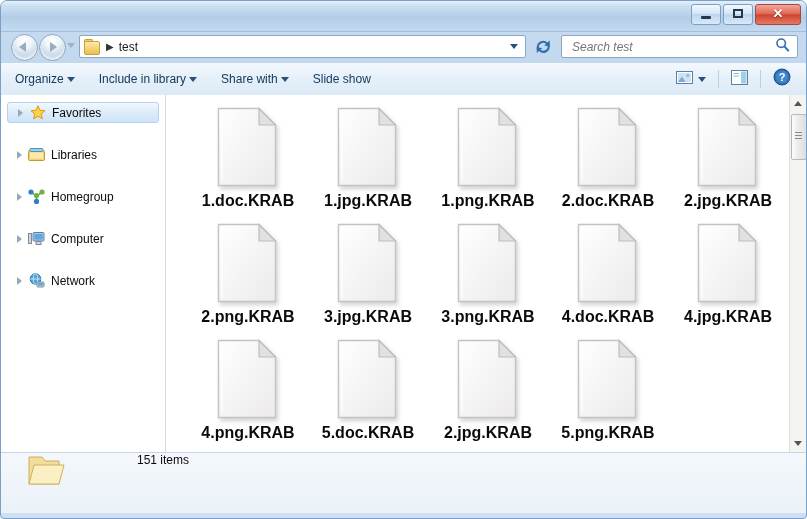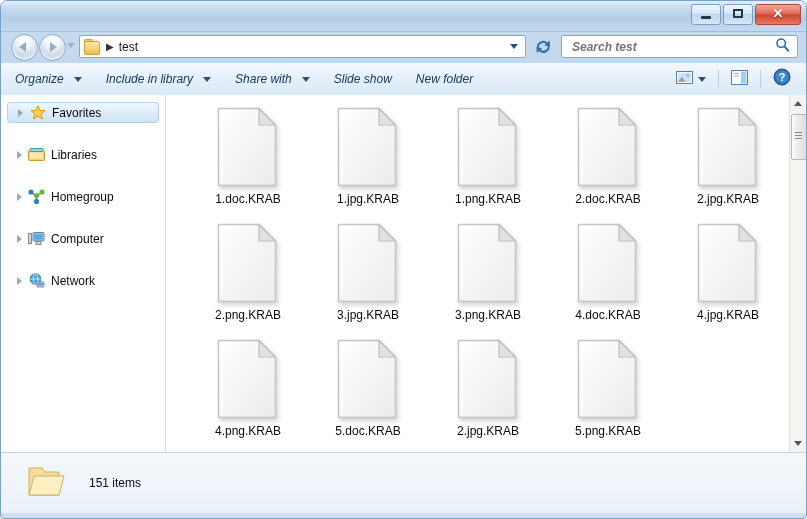--- a/index.html
+++ b/index.html
@@ -192,21 +192,20 @@
   .searchbox input {
     border: none;
     outline: none;
     flex: 1;
     margin-left: 8px;
     font-family: "Liberation Sans", sans-serif;
     font-size: 12px;
     font-style: italic;
     color: #8a8a8a;
     background: transparent;
-    font-weight: bold;
   }
   .search-ico {
     margin-right: 7px;
     flex: none;
   }
 
   
   .toolbar {
     position: absolute;
     left: 0; top: 62px;
@@ -216,25 +215,24 @@
     display: flex;
     align-items: center;
   }
   .tb-item {
     font-size: 12px;
     color: #133b63;
     padding: 4px 10px;
     margin-left: 4px;
     display: flex;
     align-items: center;
-    gap: 10px;
+    gap: 3px;
     border-radius: 3px;
     cursor: default;
     white-space: nowrap;
-    font-style: italic;
   }
   .tb-caret {
     width: 0; height: 0;
     border-left: 4px solid transparent;
     border-right: 4px solid transparent;
     border-top: 5px solid #2c4f77;
   }
   .tb-right {
     margin-left: auto;
     display: flex;
@@ -329,24 +327,25 @@
     cursor: default;
   }
   .doc-icon {
     width: 62px;
     height: 80px;
     position: relative;
     filter: drop-shadow(2px 3px 2px rgba(0,0,0,.17));
   }
   .file-name {
     margin-top: 5px;
-    font-size: 12px;
+    font-size: 16px;
     color: #0b0b0b;
     text-align: center;
     white-space: nowrap;
+    font-weight: bold;
   }
 
   
   .vscroll {
     position: absolute;
     right: 0; top: 0;
     width: 17px; height: 357px;
     background: #f4f4f2;
     border-left: 1px solid #dfdfdc;
     box-sizing: border-box;
@@ -383,22 +382,23 @@
   }
 
   
   .statusbar {
     position: absolute;
     left: 0; top: 451px;
     width: 805px; height: 61px;
     background: linear-gradient(180deg,#f4f8fc 0%, #eaf1f8 100%);
     border-top: 1px solid #c3d4e3;
     display: flex;
-    align-items: center;
+    align-items: flex-start;
     box-sizing: border-box;
+    gap: 48px;
   }
   .status-folder {
     width: 44px; height: 38px;
     margin-left: 22px;
     position: relative;
     flex: none;
   }
   .status-text {
     margin-left: 22px;
     font-size: 12px;
@@ -471,23 +471,20 @@
     <div class="tb-item">
       <span>Include in library</span>
       <span class="tb-caret"></span>
     </div>
     <div class="tb-item">
       <span>Share with</span>
       <span class="tb-caret"></span>
     </div>
     <div class="tb-item">
       <span>Slide show</span>
-    </div>
-    <div class="tb-item">
-      <span>New folder</span>
     </div>
 
     <div class="tb-right">
       <div class="tb-icon-btn">
         <span>
           <svg width="17" height="15" viewBox="0 0 17 15">
             <rect x="0.5" y="1.5" width="16" height="12" fill="#ffffff" stroke="#5b7fa6"></rect>
             <rect x="2" y="3" width="13" height="9" fill="#cfe2f3"></rect>
             <path d="M2 12 L6 6.5 L9.5 12 Z" fill="#7fa8cd"></path>
             <circle cx="11.8" cy="5.6" r="1.5" fill="#8fb6d8"></circle>

